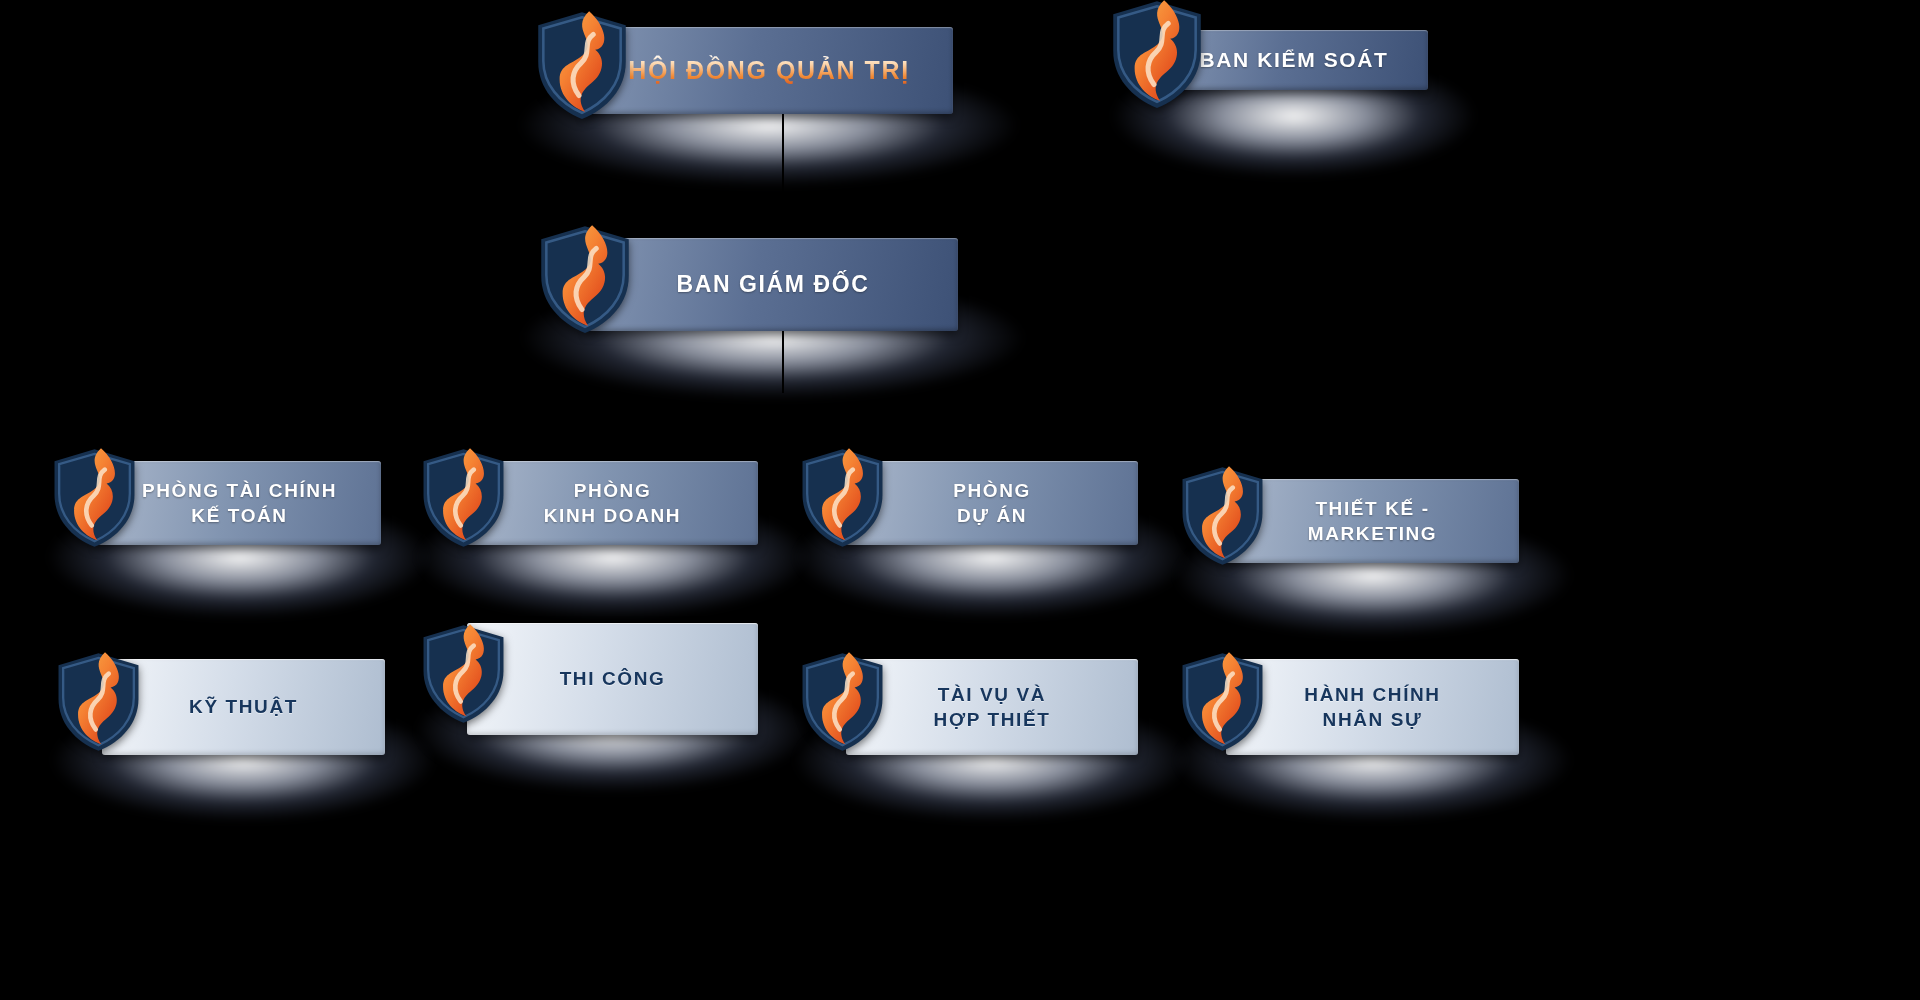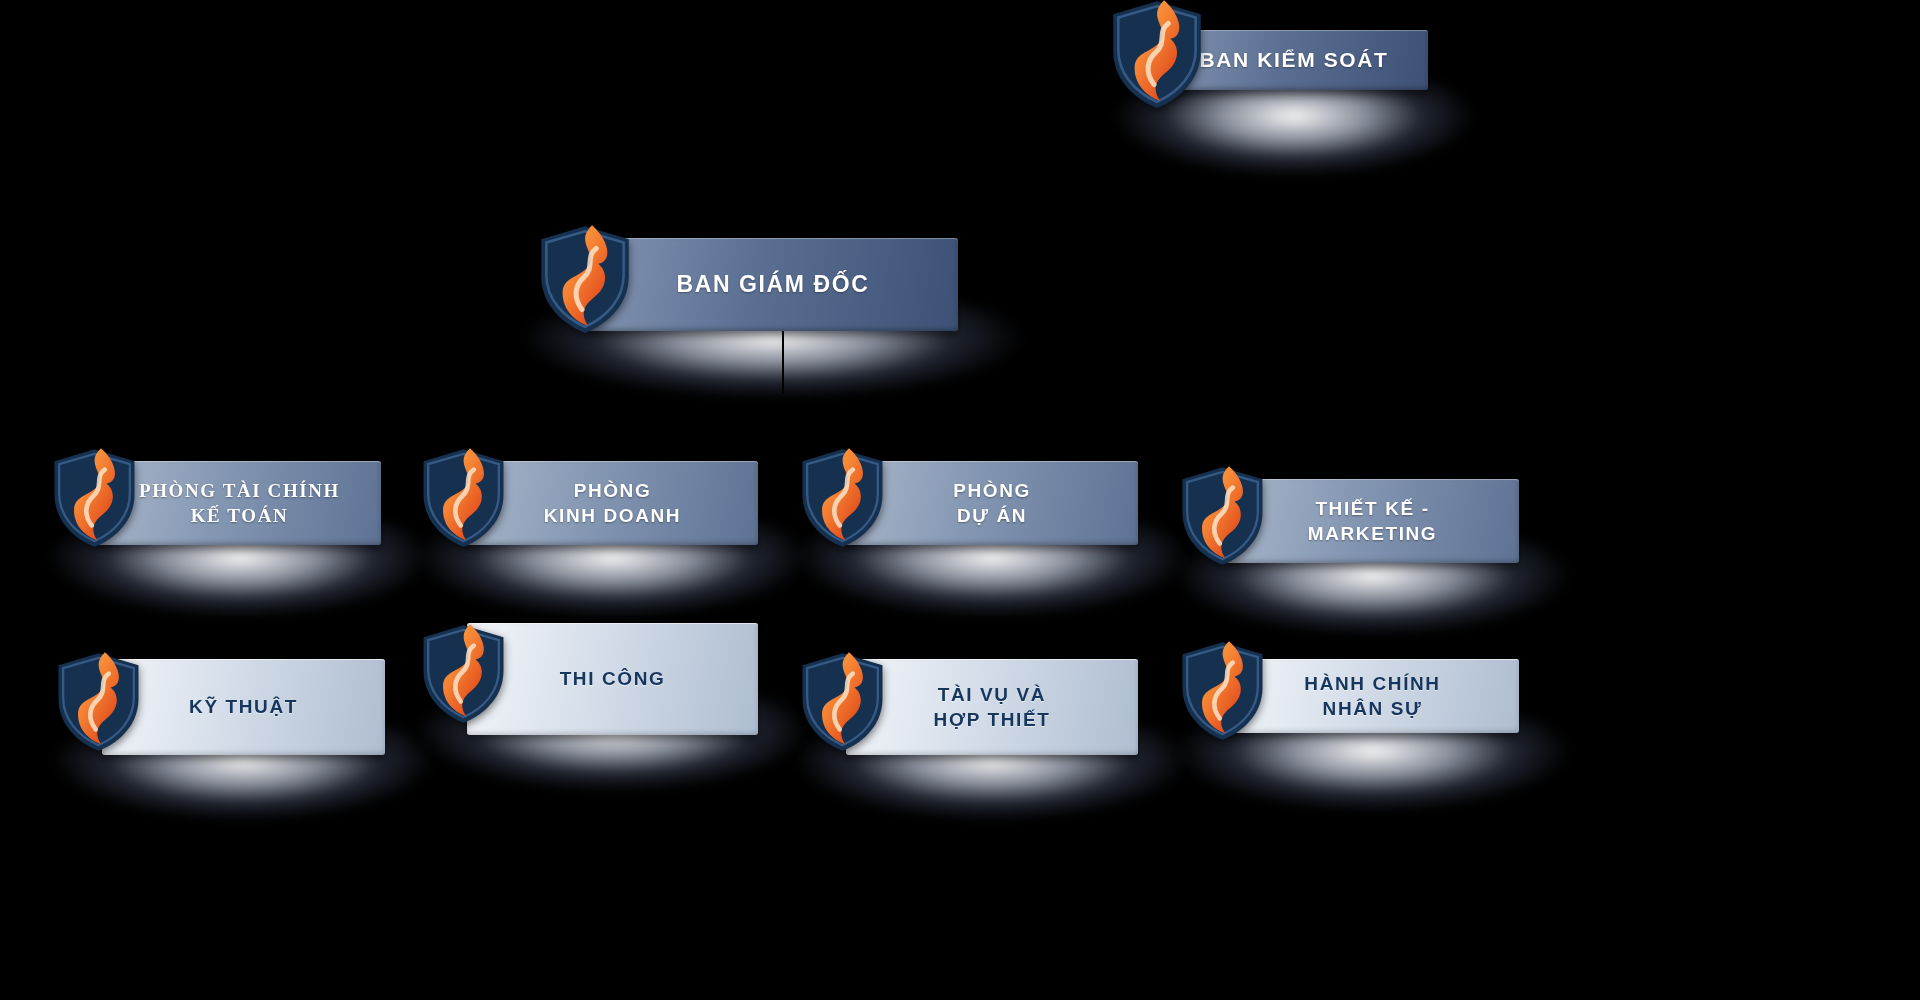--- a/index.html
+++ b/index.html
@@ -127,20 +127,31 @@
       <path d="M61 28 C50 36 60 46 49 56 C40 64 38 76 47 88" stroke="#fbe3c8" stroke-width="5" fill="none" stroke-linecap="round" opacity="0.85"></path>
     </symbol>
   </defs>
 </svg>
 
 <div class="stage">
 
   <div class="connector" style="left:782px; top:113px; height:126px;"></div>
   <div class="connector" style="left:782px; top:330px; height:63px;"></div>
 
+  <div class="node dark" style="left:585px; top:27px; width:368px; height:87px;">
+    <div class="glow"></div>
+    <div class="box">
+      <span class="label f-xl title-accent">HỘI ĐỒNG QUẢN TRỊ</span>
+    </div>
+    <span class="icon">
+        <svg viewBox="0 0 100 114">
+          <use href="#shield-flame"></use>
+        </svg>
+      </span>
+  </div>
 
   <div class="node dark" style="left:1160px; top:30px; width:268px; height:60px;">
     <div class="glow"></div>
     <div class="box">
       <span class="label f-md">BAN KIỂM SOÁT</span>
     </div>
     <span class="icon">
         <svg viewBox="0 0 100 114">
           <use href="#shield-flame"></use>
         </svg>
@@ -152,21 +163,21 @@
     <div class="box">
       <span class="label f-lg">BAN GIÁM ĐỐC</span>
     </div>
     <span class="icon">
         <svg viewBox="0 0 100 114">
           <use href="#shield-flame"></use>
         </svg>
       </span>
   </div>
 
-  <div class="node mid" style="left:98px; top:461px; width:283px; height:84px;font-family:Liberation Serif, serif;">
+  <div class="node mid" style="left:98px; top:461px; width:283px; height:84px;">
     <div class="glow"></div>
     <div class="box">
       <span class="label f-sm">PHÒNG TÀI CHÍNH
 KẾ TOÁN</span>
     </div>
     <span class="icon">
         <svg viewBox="0 0 100 114">
           <use href="#shield-flame"></use>
         </svg>
       </span>
@@ -241,21 +252,21 @@
       <span class="label f-sm">TÀI VỤ VÀ
 HỢP THIẾT</span>
     </div>
     <span class="icon">
         <svg viewBox="0 0 100 114">
           <use href="#shield-flame"></use>
         </svg>
       </span>
   </div>
 
-  <div class="node light" style="left:1226px; top:659px; width:293px; height:74px;">
+  <div class="node light" style="left:1226px; top:659px; width:293px; height:96px;">
     <div class="glow"></div>
     <div class="box">
       <span class="label f-sm">HÀNH CHÍNH
 NHÂN SỰ</span>
     </div>
     <span class="icon">
         <svg viewBox="0 0 100 114">
           <use href="#shield-flame"></use>
         </svg>
       </span>

